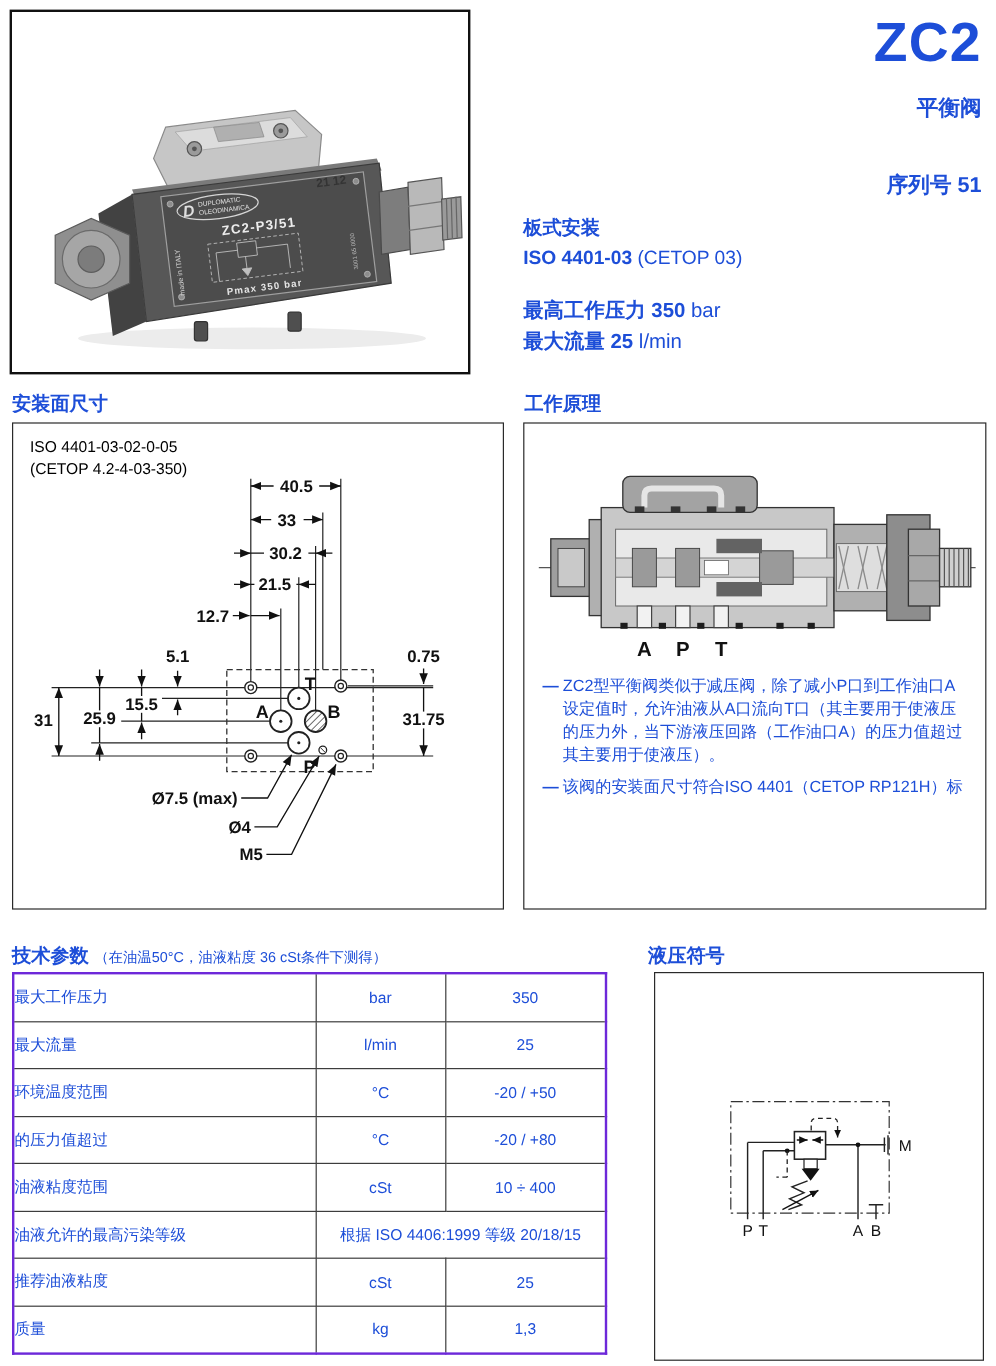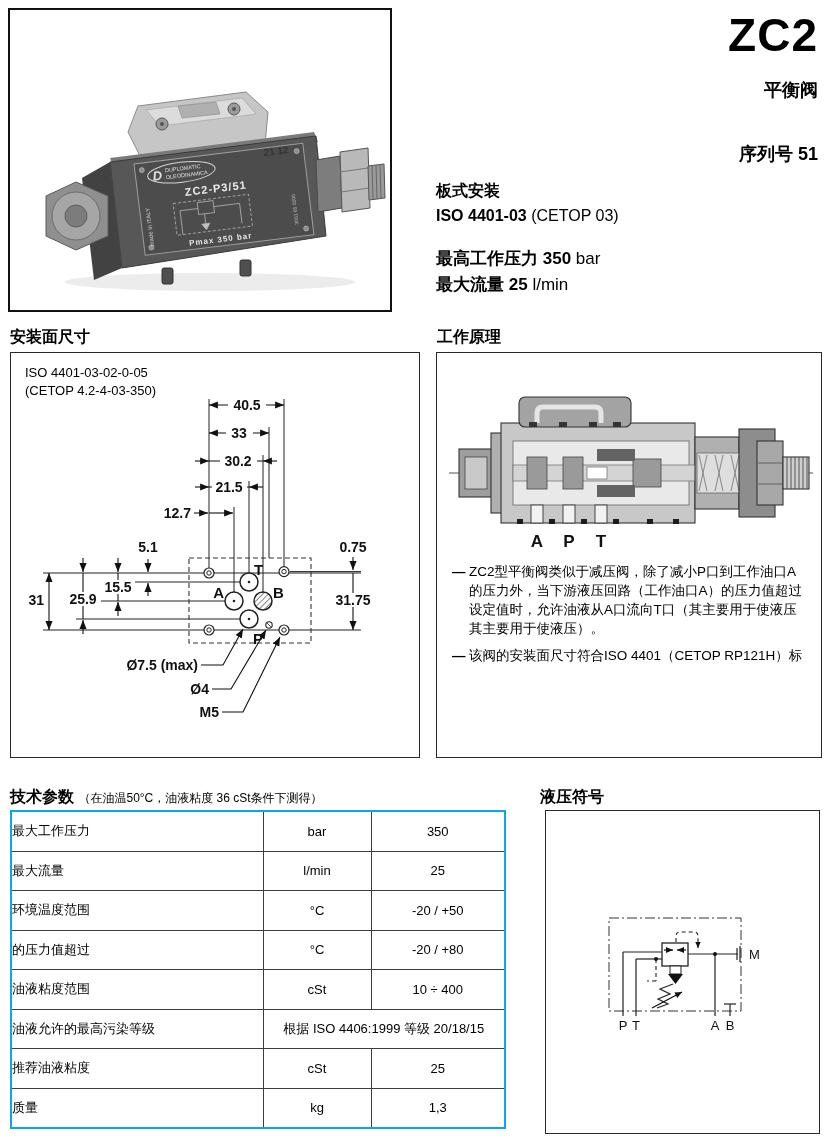--- a/index.html
+++ b/index.html
@@ -1,17 +1,17 @@
 <!DOCTYPE html>
 <html><head>
 <meta charset="utf-8">
 <style>
   html,body{margin:0;padding:0;background:#fff;}
   .page{position:relative;width:830px;height:1138px;background:#fff;overflow:hidden;
-        font-family:"Liberation Sans","DejaVu Sans",sans-serif;color:#000000;}
+        font-family:"Liberation Sans","DejaVu Sans",sans-serif;color:#1d4ed8;}
   .abs{position:absolute;}
   .sec-title{font-size:16px;font-weight:bold;}
   .box{position:absolute;border:1.5px solid #2a2a2a;background:#fff;}
   
   .model{font-size:46px;font-weight:800;letter-spacing:1px;line-height:1;}
   .subtitle1{font-size:18px;font-weight:bold;}
   .subtitle2{font-size:18px;font-weight:bold;margin-top:30px;}
   .rt{right:12px;text-align:right;}
   
   .intro{left:436px;top:183px;font-size:16px;line-height:1;}
@@ -23,21 +23,21 @@
   
   .bullets{left:452px;top:562px;width:364px;font-size:13.5px;line-height:19px;}
   .bullet{display:flex;margin-bottom:8px;}
   .bullet .dash{width:17px;flex:0 0 17px;font-weight:bold;}
   
   .spec-title{left:10px;top:787px;}
   .spec-note{font-size:12px;font-weight:normal;}
   table.specs{position:absolute;left:10px;top:810px;width:494px;border-collapse:collapse;
               table-layout:fixed;font-size:13px;}
   table.specs td{border:1.4px solid #3d3d3d;height:38.5px;padding:0;}
-  table.specs{border:2px solid #0ea5e9;}
+  table.specs{border:2px solid #6d28d9;}
   td.lab{padding-left:11px;}
   td.c{text-align:center;}
   
   text{font-family:"Liberation Sans","DejaVu Sans",sans-serif;}
 </style>
 </head>
 <body>
 
 <div class="page">
 
@@ -316,22 +316,22 @@
         <text x="132" y="194">P</text>
         <text x="164" y="194">T</text>
       </g>
     </svg>
   </div>
   <div class="abs bullets">
     <div class="bullet">
       <span class="dash">—</span>
       <div>
         <div>ZC2型平衡阀类似于减压阀，除了减小P口到工作油口A</div>
+        <div>设定值时，允许油液从A口流向T口（其主要用于使液压</div>
         <div>的压力外，当下游液压回路（工作油口A）的压力值超过</div>
-        <div>设定值时，允许油液从A口流向T口（其主要用于使液压</div>
         <div>其主要用于使液压）。</div>
       </div>
     </div>
     <div class="bullet">
       <span class="dash">—</span>
       <div>
         <div>该阀的安装面尺寸符合ISO 4401（CETOP RP121H）标</div>
       </div>
     </div>
   </div>

